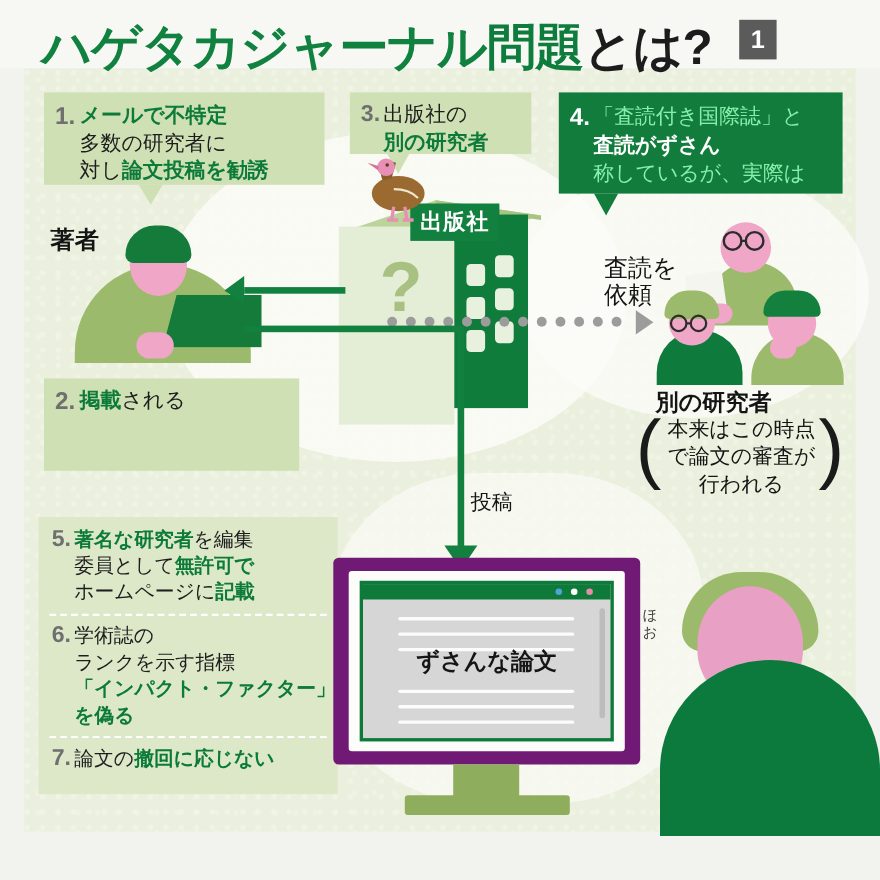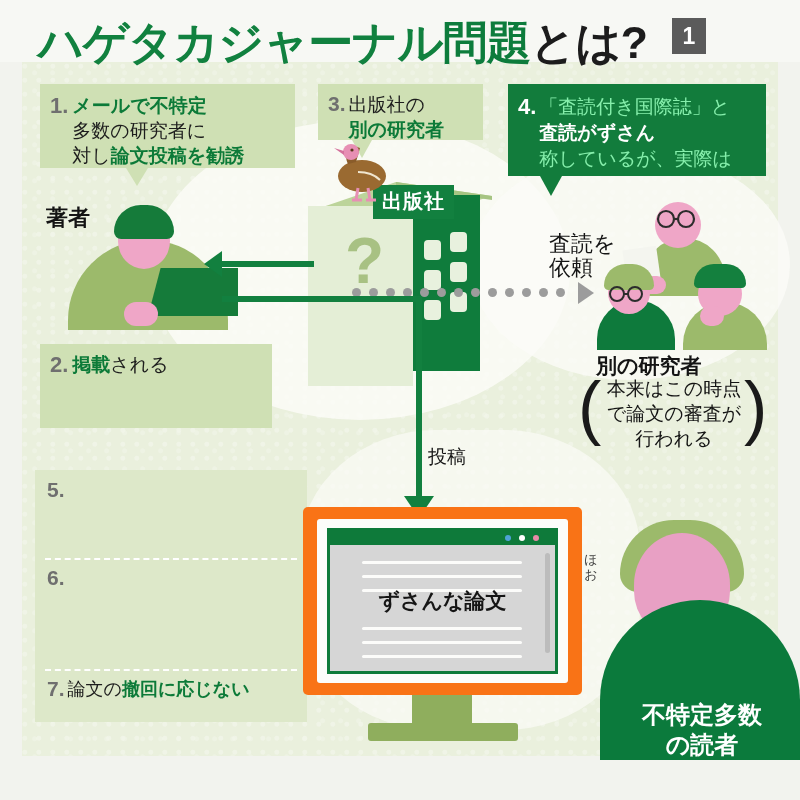--- a/index.html
+++ b/index.html
@@ -99,21 +99,21 @@
 
   
   .tail{position:absolute;width:0;height:0;}
 
   
   .lbl{position:absolute;color:#141414;white-space:nowrap;}
   #lbl-author{left:46px;top:203px;font-size:22px;font-weight:bold;}
   #lbl-review-req{left:513px;top:232px;font-size:22px;line-height:24px;font-weight:500;margin-left:36px;}
   #lbl-other-res{left:596px;top:352px;font-size:21px;font-weight:bold;}
   #lbl-post{left:428px;top:444px;font-size:19px;}
-  #lbl-paren{left:584px;top:378px;font-size:19px;line-height:25px;text-align:center;width:180px;font-family:Liberation Mono, monospace;}
+  #lbl-paren{left:584px;top:378px;font-size:19px;line-height:25px;text-align:center;width:180px;}
   .paren-l,.paren-r{position:absolute;font-size:70px;color:#1a1a1a;font-weight:300;line-height:1;}
   #paren-l{left:578px;top:372px;}
   #paren-r{left:744px;top:372px;}
   #lbl-hoo{left:584px;top:552px;font-size:13px;color:#3c3c3c;line-height:15px;width:14px;text-align:center;}
   .bld-label{
     position:absolute;left:373px;top:185px;
     background:#12803f;color:#fff;font-size:20px;font-weight:bold;
     padding:3px 9px 4px;letter-spacing:1px;
   }
   .bld-face-l{
@@ -126,21 +126,21 @@
   }
   .bld-qmark{
     position:absolute;left:345px;top:224px;font-size:64px;font-weight:bold;
     color:#a8c183;
   }
   .win{position:absolute;background:#e8f1de;border-radius:4px;width:17px;height:20px;}
 
   
   .mon-outer{
     position:absolute;left:303px;top:507px;width:279px;height:188px;
-    background:#f97316;border-radius:5px;
+    background:#701a75;border-radius:5px;
   }
   .mon-inner{
     position:absolute;left:14px;top:12px;width:251px;height:164px;
     background:#fcfcfa;border-radius:3px;
   }
   .browser{
     position:absolute;left:10px;top:9px;width:231px;height:146px;
     border:3px solid #0e7a3a;box-sizing:border-box;background:#d6d6d6;
   }
   .browser-bar{
@@ -259,25 +259,34 @@
   <div class="tail" style="left:540px;top:176px;border-left:11px solid transparent;border-right:11px solid transparent;border-top:20px solid #127c3c;"></div>
 
   <div class="box box-light" id="box2">
     <span class="num">2.</span><span class="body">
       <span class="line"><span class="g">掲載</span><span class="txt">される</span></span>
     </span>
   </div>
 
   <div class="box" id="boxgroup">
     <div class="sub" id="box5">
-      <span class="num">5.</span>
+      <span class="num">5.</span><span class="body">
+        <span class="line"><span class="g">著名な研究者</span><span class="txt">を編集</span></span>
+        <span class="line"><span class="txt">委員として</span><span class="g">無許可で</span></span>
+        <span class="line"><span class="txt">ホームページに</span><span class="g">記載</span></span>
+      </span>
     </div>
     <div class="dashsep" style="top:88px;"></div>
     <div class="sub" id="box6">
-      <span class="num">6.</span>
+      <span class="num">6.</span><span class="body">
+        <span class="line"><span class="txt">学術誌の</span></span>
+        <span class="line"><span class="txt">ランクを示す指標</span></span>
+        <span class="line"><span class="g">「インパクト・ファクター」</span></span>
+        <span class="line"><span class="g">を偽る</span></span>
+      </span>
     </div>
     <div class="dashsep" style="top:199px;"></div>
     <div class="sub" id="box7">
       <span class="num">7.</span><span class="body">
         <span class="line"><span class="txt">論文の</span><span class="g">撤回に応じない</span></span>
       </span>
     </div>
   </div>
 
   <div class="pale-arrow" style="left:307px;top:592px;transform:rotate(180deg);"></div>
@@ -396,18 +405,16 @@
         <div class="scrollbar"></div>
       </div>
     </div>
   </div>
   <div class="mon-neck"></div>
   <div class="mon-base"></div>
 
   <div class="reader-hair"></div>
   <div class="reader-head"></div>
   <div class="reader-body"></div>
-  <div class="reader-label" style="white-space:pre-line;">不特定多数
-の読者</div>
   <div class="lbl" id="lbl-hoo" style="white-space:pre-line;">ほ
 お</div>
 
 </div>
 
 </body></html>

